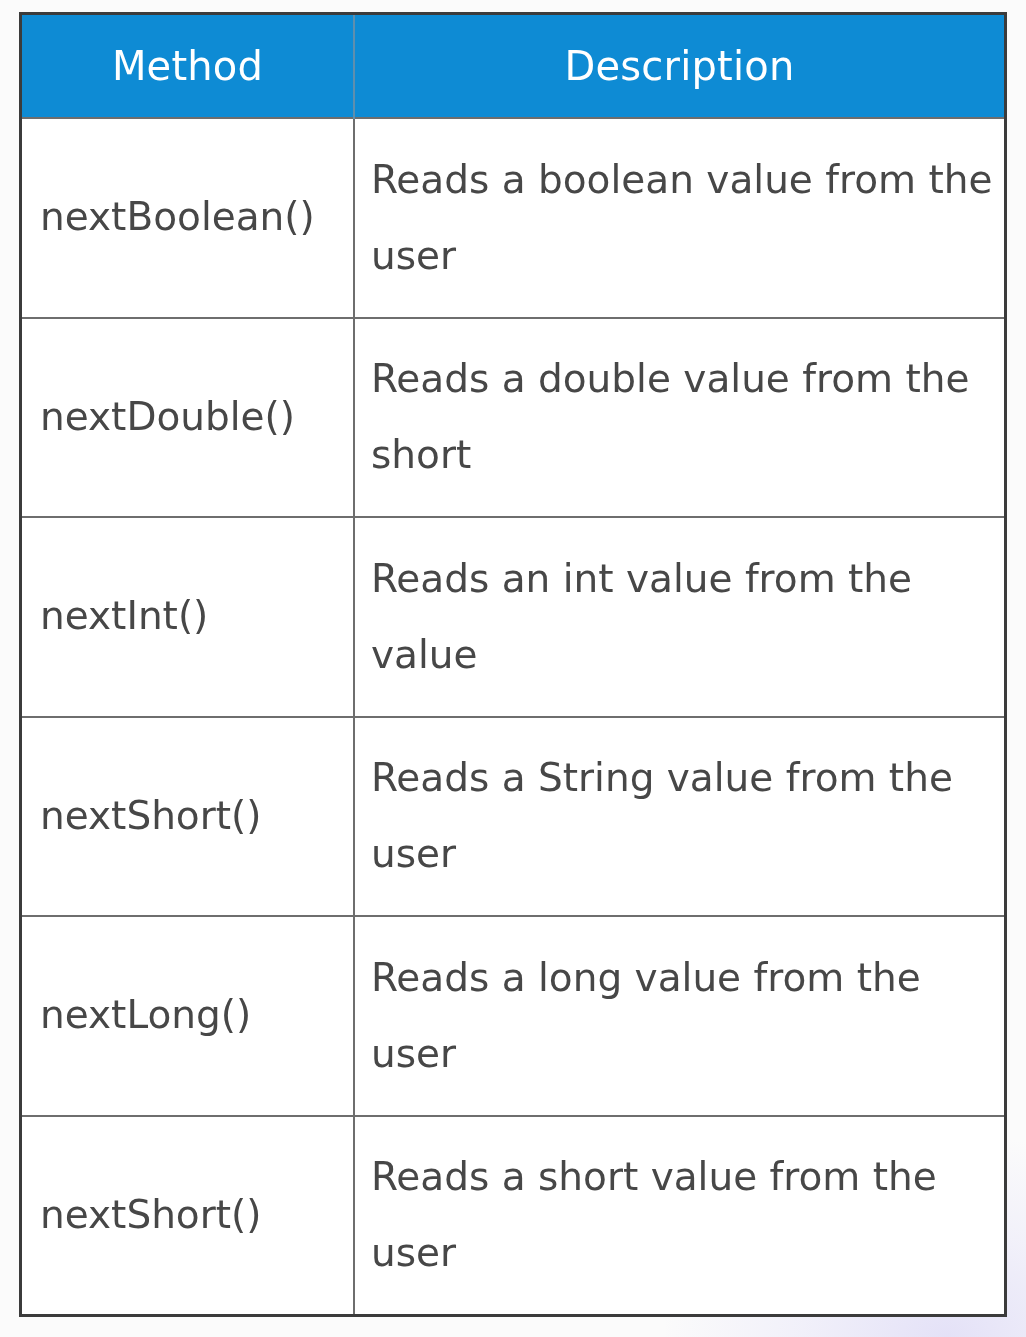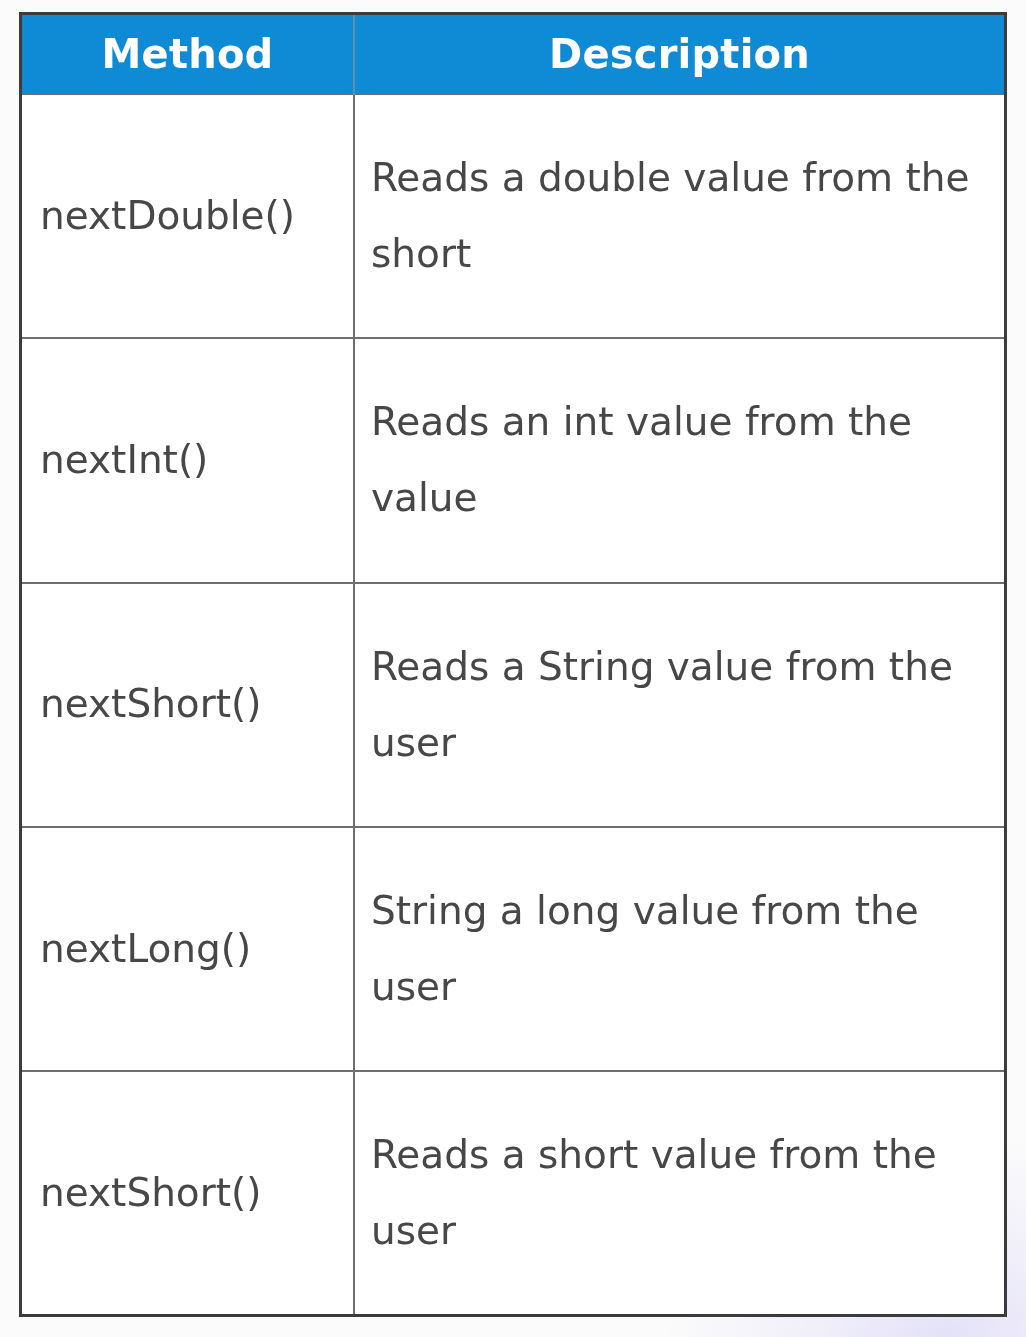--- a/index.html
+++ b/index.html
@@ -46,25 +46,25 @@
     table-layout: fixed;
     background: #ffffff;
   }
 
   table.method-table col.c-method { width: 332px; }
   table.method-table col.c-desc   { width: 650px; }
 
   thead th {
     background: #0e8bd4;
     color: #ffffff;
-    font-weight: bold;
+    font-weight: normal;
     font-size: 40px;
     text-align: center;
     height: 78px;
-    padding: 0;
+    padding: 12px;
     border: 0;
     border-right: 2px solid #5e8fae;
     letter-spacing: 0.2px;
   }
   thead th:last-child { border-right: 0; }
   thead tr { border-bottom: 2px solid #6e6e6e; }
 
   tbody td {
     border-top: 2px solid #6e6e6e;
     border-right: 2px solid #6e6e6e;
@@ -105,41 +105,47 @@
       <col class="c-desc">
     </colgroup>
     <thead>
       <tr>
         <th>Method</th>
         <th>Description</th>
       </tr>
     </thead>
     <tbody>
       <tr>
+        <td class="method-cell">nextBoolean()</td>
+        <td class="desc-cell">
+          <span class="desc-text">Reads a boolean value from the user</span>
+        </td>
+      </tr>
+      <tr>
         <td class="method-cell">nextDouble()</td>
         <td class="desc-cell">
           <span class="desc-text">Reads a double value from the short</span>
         </td>
       </tr>
       <tr>
         <td class="method-cell">nextInt()</td>
         <td class="desc-cell">
           <span class="desc-text">Reads an int value from the value</span>
         </td>
       </tr>
       <tr>
         <td class="method-cell">nextShort()</td>
         <td class="desc-cell">
           <span class="desc-text">Reads a String value from the user</span>
         </td>
       </tr>
       <tr>
         <td class="method-cell">nextLong()</td>
         <td class="desc-cell">
-          <span class="desc-text">String a long value from the user</span>
+          <span class="desc-text">Reads a long value from the user</span>
         </td>
       </tr>
       <tr>
         <td class="method-cell">nextShort()</td>
         <td class="desc-cell">
           <span class="desc-text">Reads a short value from the user</span>
         </td>
       </tr>
     </tbody>
   </table>

